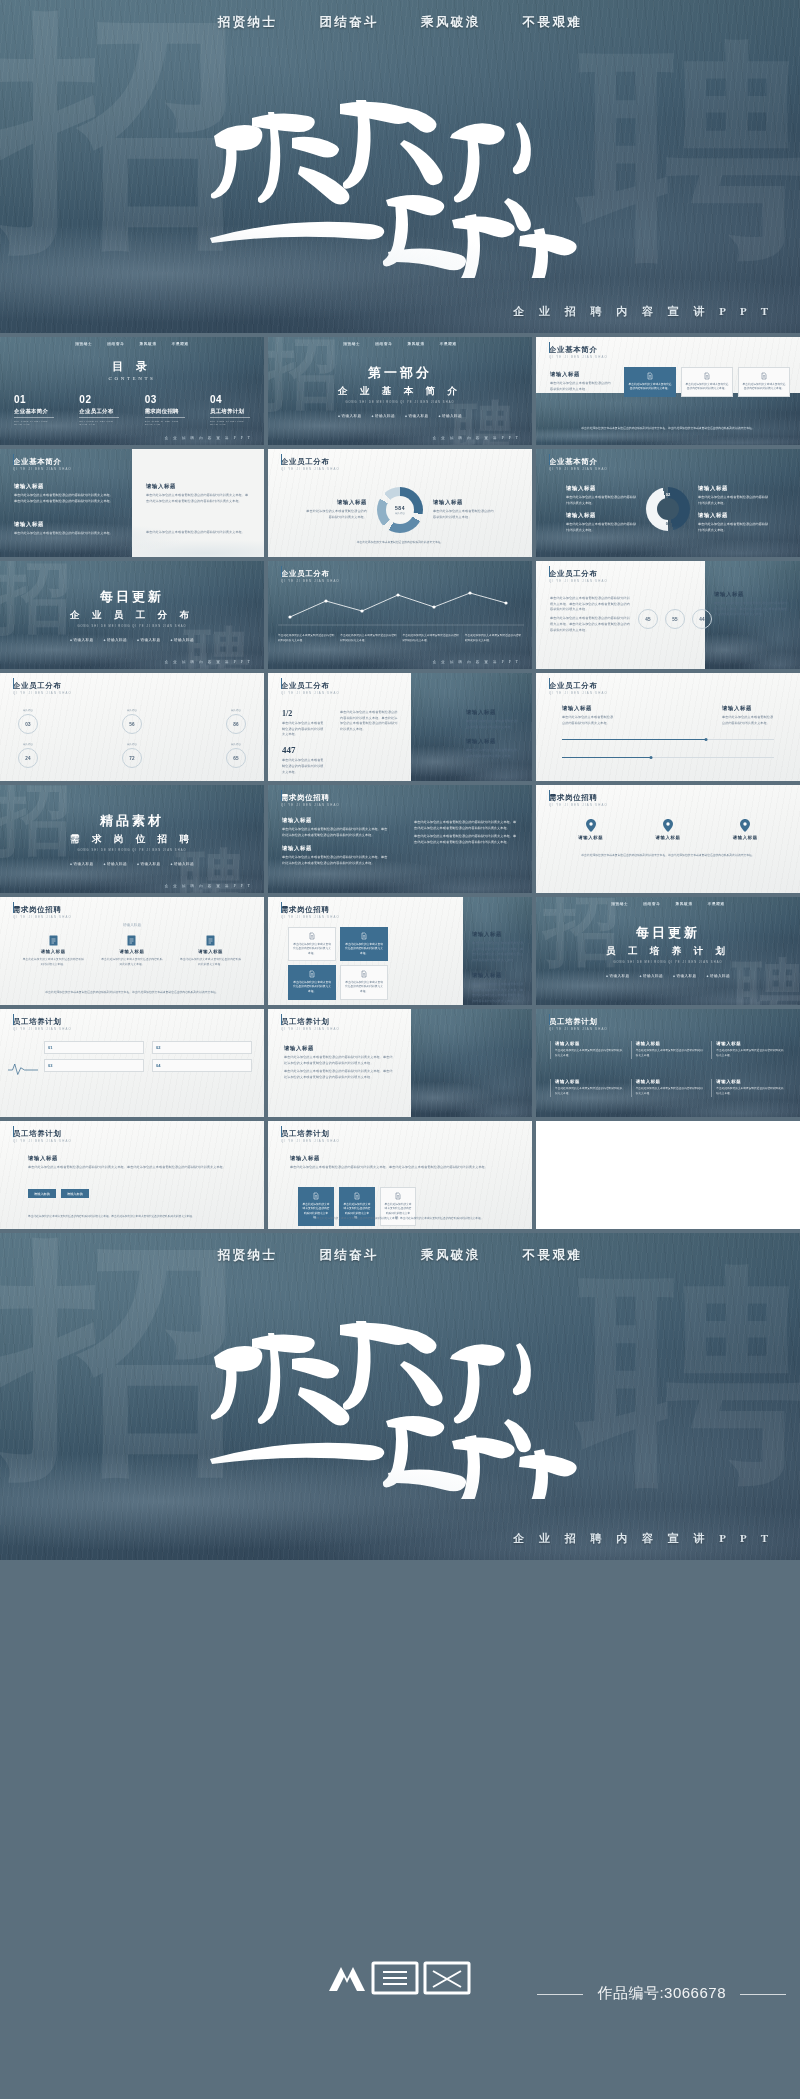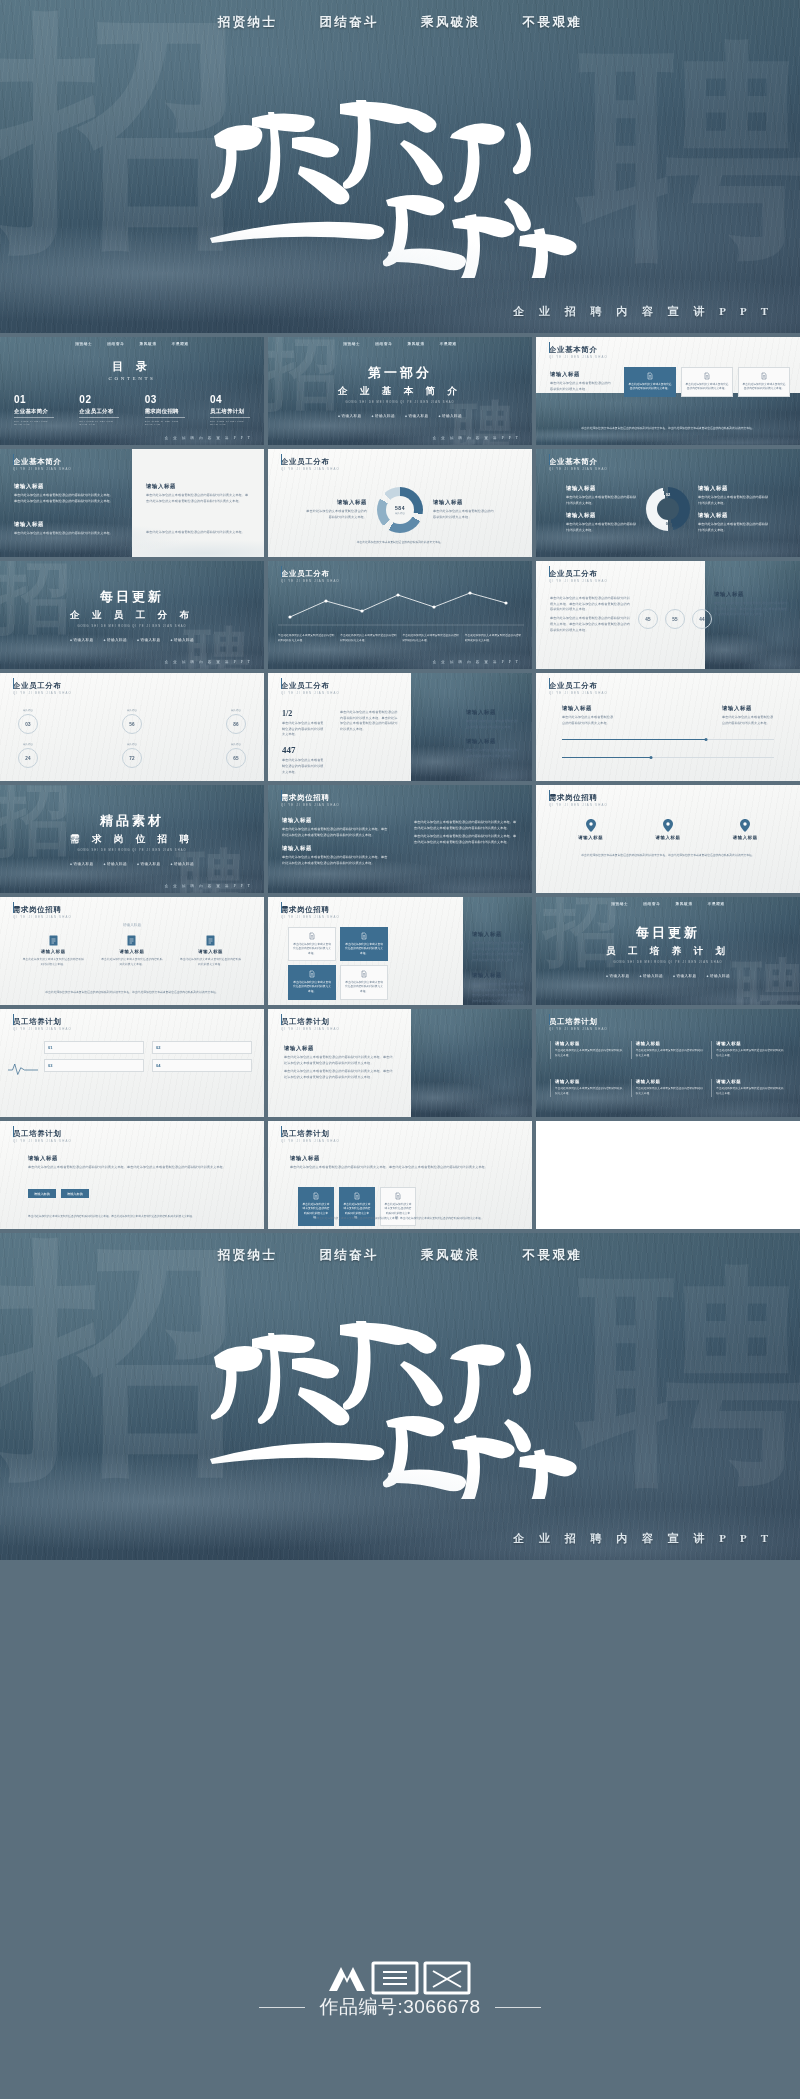--- a/index.html
+++ b/index.html
@@ -184,22 +184,22 @@
   svg.lc { display:block; }
 
   
   .wm {
     position:absolute; left:0; top:1934px; width:800px; height:86px;
     display:flex; align-items:center; justify-content:center; gap:10px;
     pointer-events:none;
   }
   .wm .txt { color:rgba(255,255,255,.92); font-size:27px; font-weight:700; letter-spacing:2px;
              font-family:"Liberation Sans",sans-serif; text-shadow:0 1px 3px rgba(0,0,0,.25);}
-  .wm .sub { position:absolute; top:60px; left:0; width:100%; text-align:center;
-             color:rgba(255,255,255,.92); font-size:19px; letter-spacing:.5px; }
+  .wm .sub { position:absolute; top:50px; left:0; width:100%; text-align:right;
+             color:rgba(255,255,255,.92); font-size:15px; letter-spacing:.5px; }
   .wm .sub .dash{ display:inline-block; width:46px; height:1px; background:rgba(255,255,255,.75);
                   vertical-align:middle; margin:0 14px; }
 </style>
 </head>
 <body>
 
 <div class="hero hero-top bg-deep">
   <div class="ghost ghost-zhao">招</div>
   <div class="ghost ghost-pin">聘</div>
 

